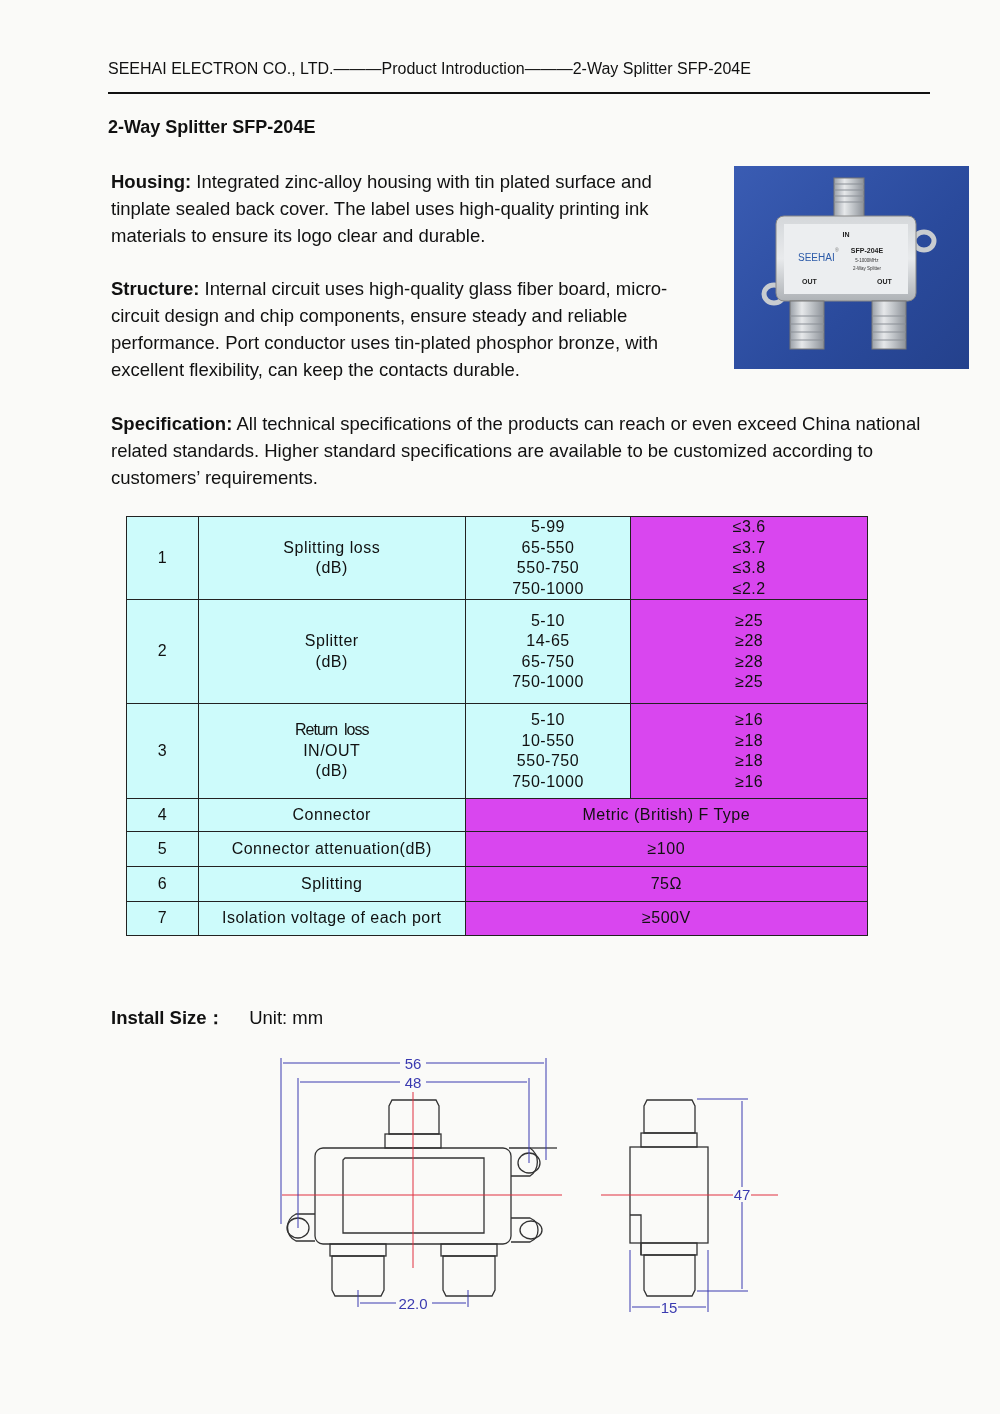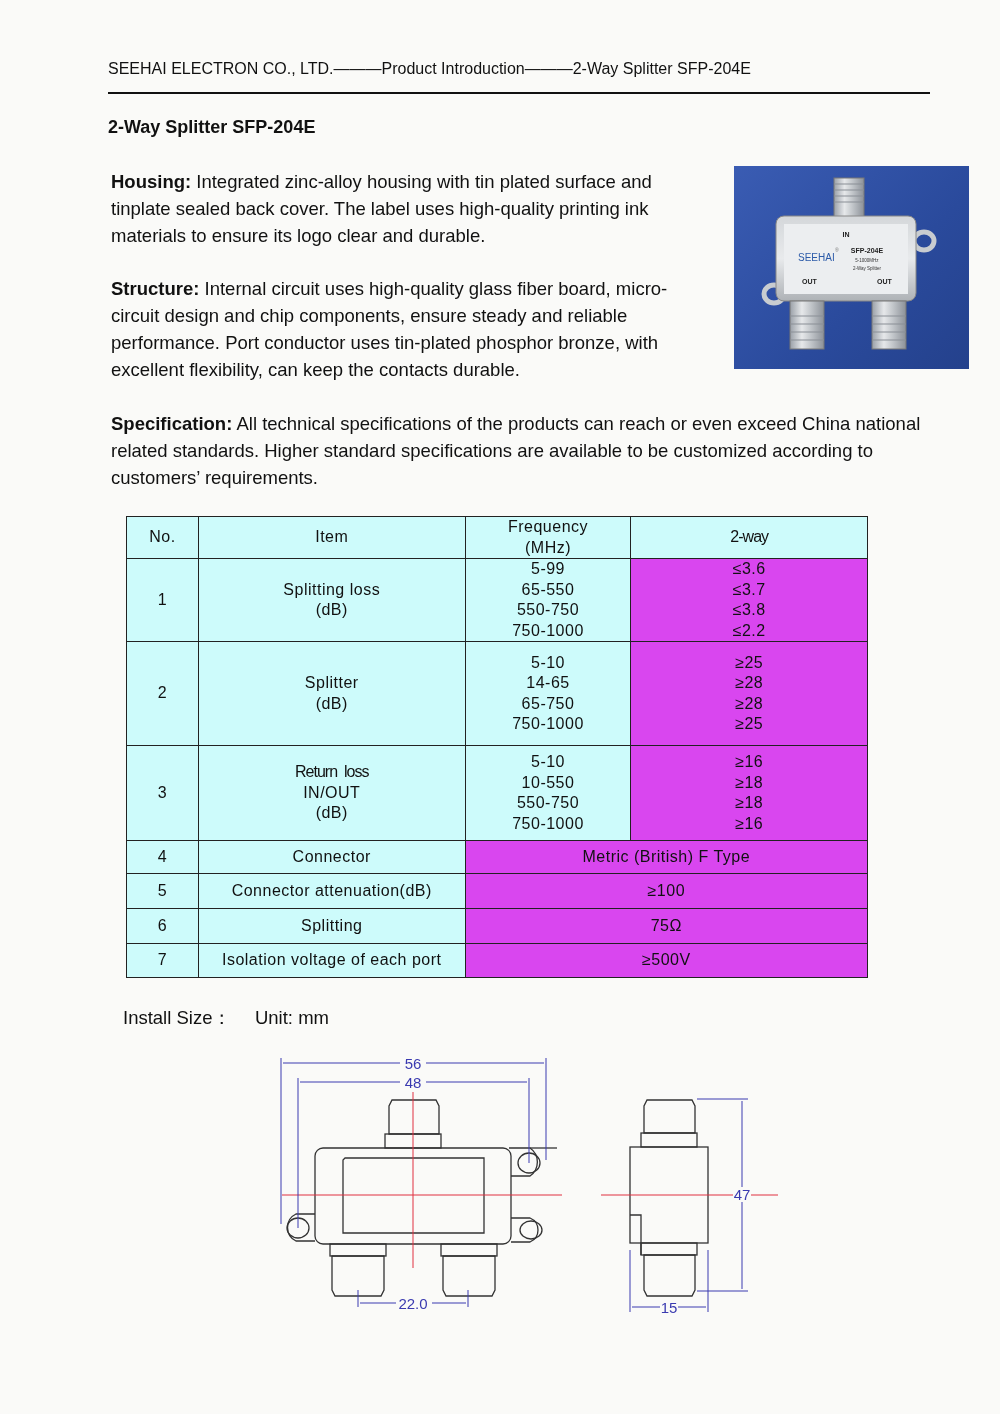--- a/index.html
+++ b/index.html
@@ -13,21 +13,21 @@
   #p-housing { top:168px; width:570px; }
   #p-structure { top:275px; width:575px; }
   #p-spec { top:410px; width:820px; }
   .photo { position:absolute; left:690px; top:166px; width:235px; height:203px; background:#2f4fa0;
            background:linear-gradient(135deg,#3a5cb3 0%,#2a4a9c 60%,#24418c 100%); overflow:hidden;margin-left:44px; }
   table.spec { position:absolute; left:126px; top:516px; width:742px; border-collapse:collapse; font-size:16px; letter-spacing:0.5px; }
   table.spec td { border:1.5px solid #222; text-align:center; vertical-align:middle; padding:0; line-height:20.5px; }
   td.cy { background:#cdfbfb; }
   td.wh { background:#d946ef; }
   .install { position:absolute; left:111px; top:1005px; font-size:18.5px; }
-  .install b { font-weight:normal;margin-left:12px; }
+  .install b { font-weight:bold; }
   .install span.unit { margin-left:24px; }
   svg.drw { position:absolute; left:0; top:0; }
 </style>
 </head>
 <body>
 
 <div class="header">SEEHAI ELECTRON CO., LTD.———Product Introduction———2-Way Splitter SFP-204E</div>
 <div class="header-rule"></div>
 <div class="title">2-Way Splitter SFP-204E</div>
 
@@ -85,29 +85,20 @@
 </div>
 
 <table class="spec">
   <colgroup>
       <col style="width:72px">
       <col style="width:267px">
       <col style="width:166px">
       <col style="width:237px">
     </colgroup>
   <tbody>
-      <tr style="height:42px">
-    <td class="cy">No.</td>
-    <td class="cy">Item</td>
-    <td class="cy">
-          <div>Frequency</div>
-          <div>(MHz)</div>
-        </td>
-    <td class="cy" style="letter-spacing:-1px">2-way</td>
-  </tr>
   <tr style="height:82px">
     <td class="cy">1</td>
     <td class="cy">
           <div>Splitting loss</div>
           <div>(dB)</div>
         </td>
     <td class="cy">
           <div>5-99</div>
           <div>65-550</div>
           <div>550-750</div>

